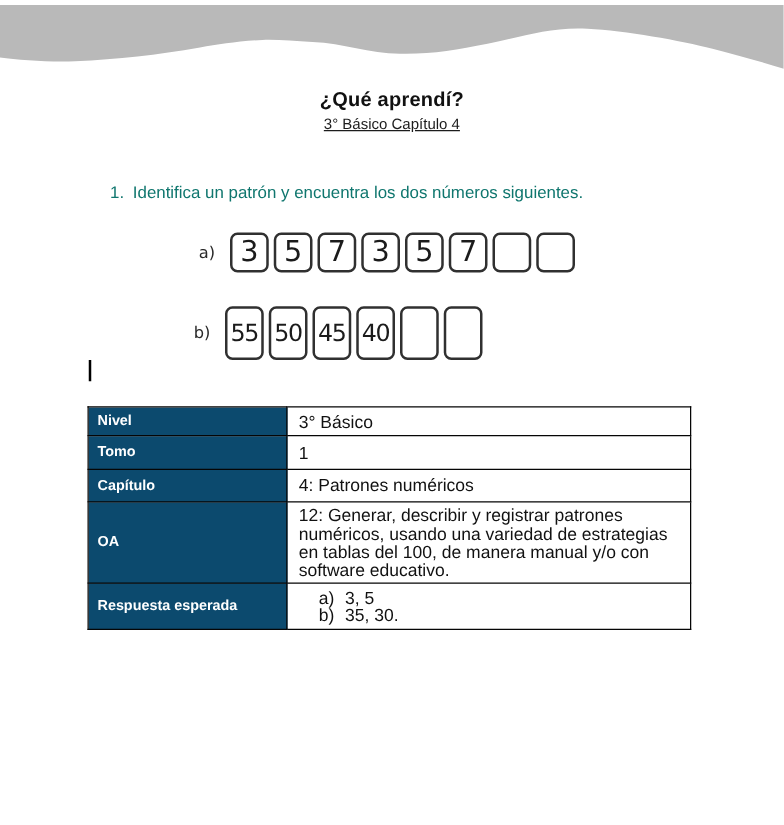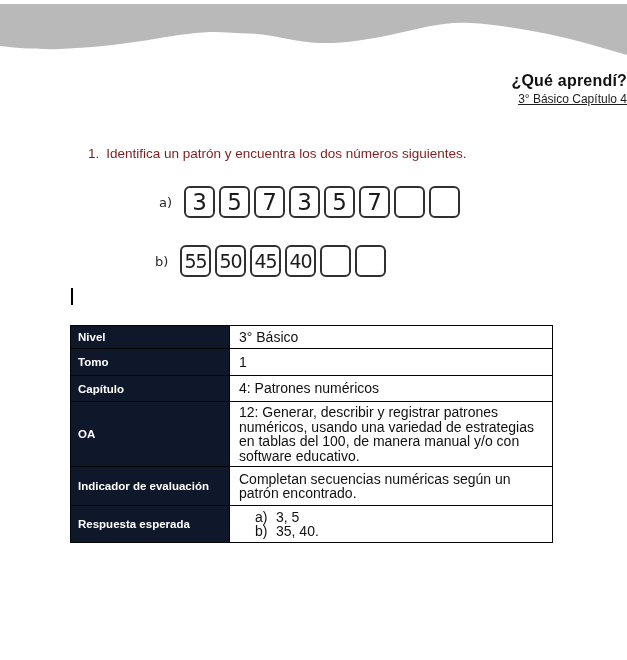--- a/index.html
+++ b/index.html
@@ -9,59 +9,59 @@
     font-family: "Liberation Sans", sans-serif;
     position: relative;
     overflow: hidden;
   }
   .page { position: absolute; inset: 0; width: 627px; height: 660px; }
 
   
   .wave-svg { position: absolute; top: 0; left: 0; display: block; }
 
   
-  .title-wrap { position: absolute; top: 72px; left: 0; width: 627px; text-align: right; }
+  .title-wrap { position: absolute; top: 72px; left: 0; width: 627px; text-align: center; }
   .title { margin: 0; font-size: 16px; font-weight: bold; color: #111; letter-spacing: 0.2px; }
   .subtitle { margin-top: 2px; font-size: 12px; color: #1c1c1c; text-decoration: underline; }
 
   
-  .question { position: absolute; left: 88px; top: 146px; font-size: 13.5px; color: #7f1d1d; white-space: nowrap; }
+  .question { position: absolute; left: 88px; top: 146px; font-size: 13.5px; color: #0f766e; white-space: nowrap; }
   .q-num { margin-right: 7px; }
 
   
   .seq-row { position: absolute; display: flex; align-items: center; gap: 4px; }
   .seq-a { left: 159px; top: 186px; }
   .seq-b { left: 155px; top: 245px; }
   .seq-label {
     width: 21px; text-align: left;
     font-family: "DejaVu Sans", sans-serif; font-size: 13px; color: #2a2a2a;
   }
   .numbox {
     box-sizing: border-box;
     width: 31px; height: 32px;
     border: 2px solid #303030; border-radius: 6px;
     background: #fff;
     display: flex; align-items: center; justify-content: center;
     font-family: "DejaVu Sans", sans-serif; color: #1b1b1b;
   }
   .seq-a .numbox { font-size: 23px; }
-  .seq-b .numbox { height: 32px; font-size: 19px; letter-spacing: -1px; }
+  .seq-b .numbox { height: 43px; font-size: 19px; letter-spacing: -1px; }
 
   
   .caret { position: absolute; left: 71px; top: 288px; width: 2px; height: 17px; background: #000; }
 
   
   .info-table {
     position: absolute; left: 70px; top: 325px;
     width: 483px; border-collapse: collapse; table-layout: fixed;
   }
   .info-table th, .info-table td { border: 1.5px solid #050505; }
   .info-table th {
     width: 147px;
-    background: #0f172a; color: #ffffff;
+    background: #0c4a6e; color: #ffffff;
     font-size: 11.5px; font-weight: bold; text-align: left;
     padding: 2px 4px 2px 7px; vertical-align: middle;
   }
   .info-table td {
     font-size: 14px; color: #111;
     padding: 3px 6px 3px 9px; line-height: 14.5px;
     vertical-align: middle;
   }
   .r1 { height: 23px; } .r2 { height: 27px; } .r3 { height: 26px; margin-left: 30px; }
   .r4 { height: 49px; } .r5 { height: 26px; } .r6 { height: 39px; }
@@ -131,33 +131,29 @@
       <td>1</td>
     </tr>
     <tr class="r3">
       <th>Capítulo</th>
       <td>4: Patrones numéricos</td>
     </tr>
     <tr class="r4">
       <th>OA</th>
       <td>12: Generar, describir y registrar patrones numéricos, usando una variedad de estrategias en tablas del 100, de manera manual y/o con software educativo.</td>
     </tr>
-    <tr class="r6">
-      <th>Indicador de evaluación</th>
-      <td>Completan secuencias numéricas según un patrón encontrado.</td>
-    </tr>
     <tr class="r8">
       <th>Respuesta esperada</th>
       <td>
         <div class="answer-line">
           <span class="answer-label">a)</span>
           <span>3, 5</span>
         </div>
         <div class="answer-line">
           <span class="answer-label">b)</span>
-          <span>35, 40.</span>
+          <span>35, 30.</span>
         </div>
       </td>
     </tr>
   </tbody>
     </table>
 
 </div>
 
 </body></html>

